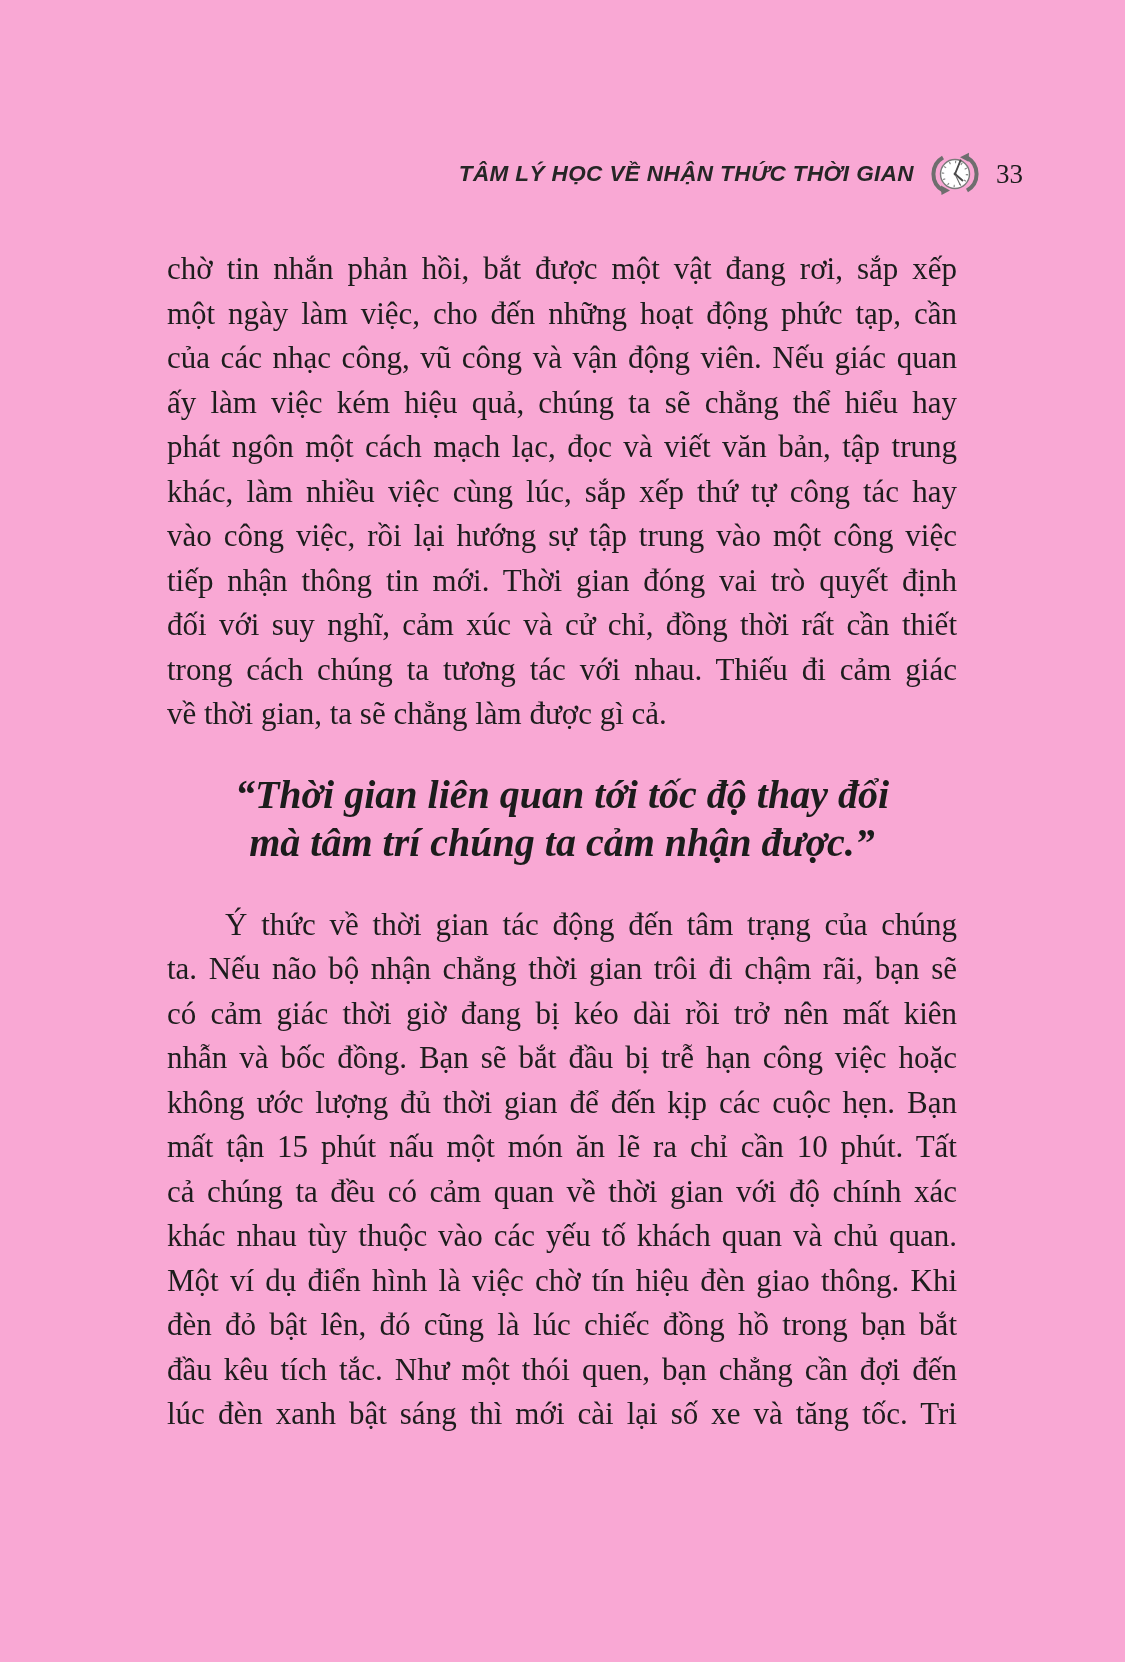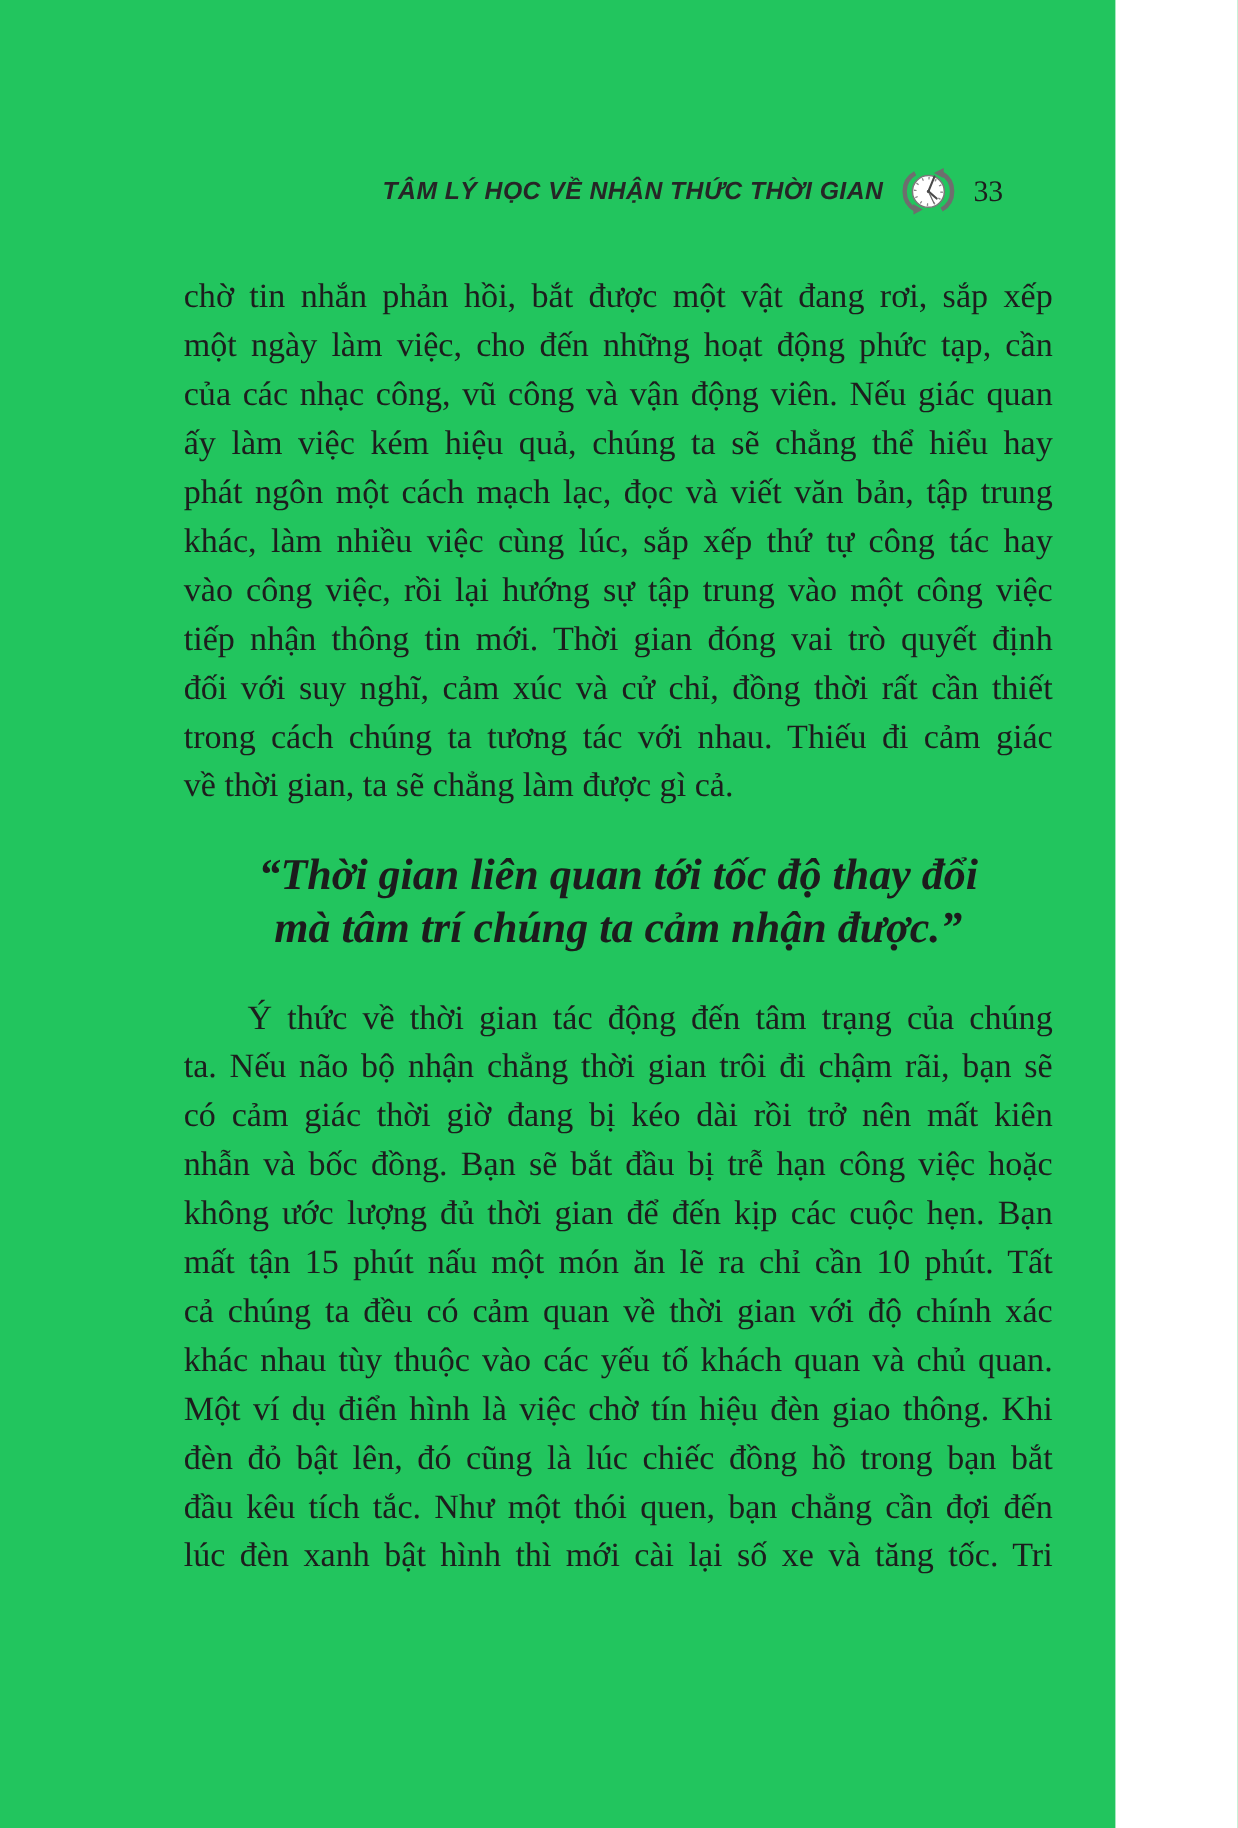--- a/index.html
+++ b/index.html
@@ -2,23 +2,23 @@
 <html lang="vi"><head>
 <meta charset="utf-8">
 <style>
   html, body {
     margin: 0;
     padding: 0;
     background: #ffffff;
   }
   .page {
     position: relative;
-    width: 1014px;
+    width: 1125px;
     height: 1662px;
-    background: #22c55e;
+    background: #f9a8d4;
     overflow: hidden;
     font-family: "Liberation Serif", serif;
     color: #1e1e1e;
   }
   
   .running-header {
     position: absolute;
     top: 148px;
     left: 0;
     right: 102px;
@@ -136,17 +136,17 @@
       <div class="tline">ta. Nếu não bộ nhận chẳng thời gian trôi đi chậm rãi, bạn sẽ</div>
       <div class="tline">có cảm giác thời giờ đang bị kéo dài rồi trở nên mất kiên</div>
       <div class="tline">nhẫn và bốc đồng. Bạn sẽ bắt đầu bị trễ hạn công việc hoặc</div>
       <div class="tline">không ước lượng đủ thời gian để đến kịp các cuộc hẹn. Bạn</div>
       <div class="tline">mất tận 15 phút nấu một món ăn lẽ ra chỉ cần 10 phút. Tất</div>
       <div class="tline">cả chúng ta đều có cảm quan về thời gian với độ chính xác</div>
       <div class="tline">khác nhau tùy thuộc vào các yếu tố khách quan và chủ quan.</div>
       <div class="tline">Một ví dụ điển hình là việc chờ tín hiệu đèn giao thông. Khi</div>
       <div class="tline">đèn đỏ bật lên, đó cũng là lúc chiếc đồng hồ trong bạn bắt</div>
       <div class="tline">đầu kêu tích tắc. Như một thói quen, bạn chẳng cần đợi đến</div>
-      <div class="tline">lúc đèn xanh bật hình thì mới cài lại số xe và tăng tốc. Tri</div>
+      <div class="tline">lúc đèn xanh bật sáng thì mới cài lại số xe và tăng tốc. Tri</div>
     </div>
 
   </div>
 </div>
 
 </body></html>

